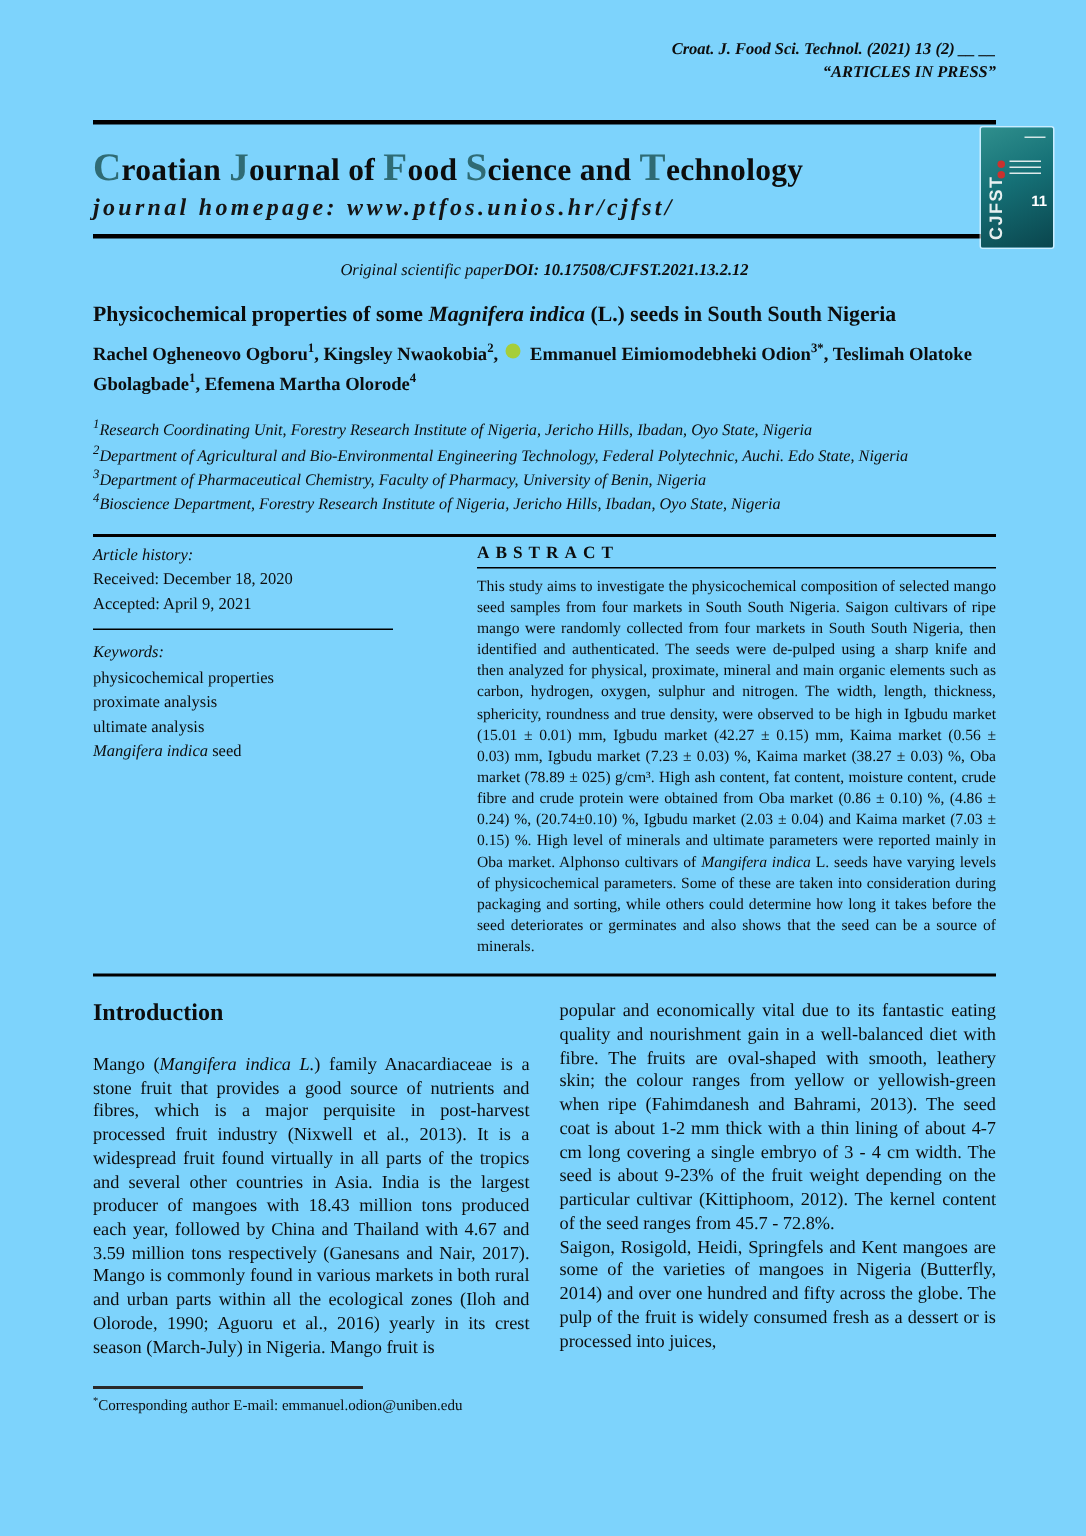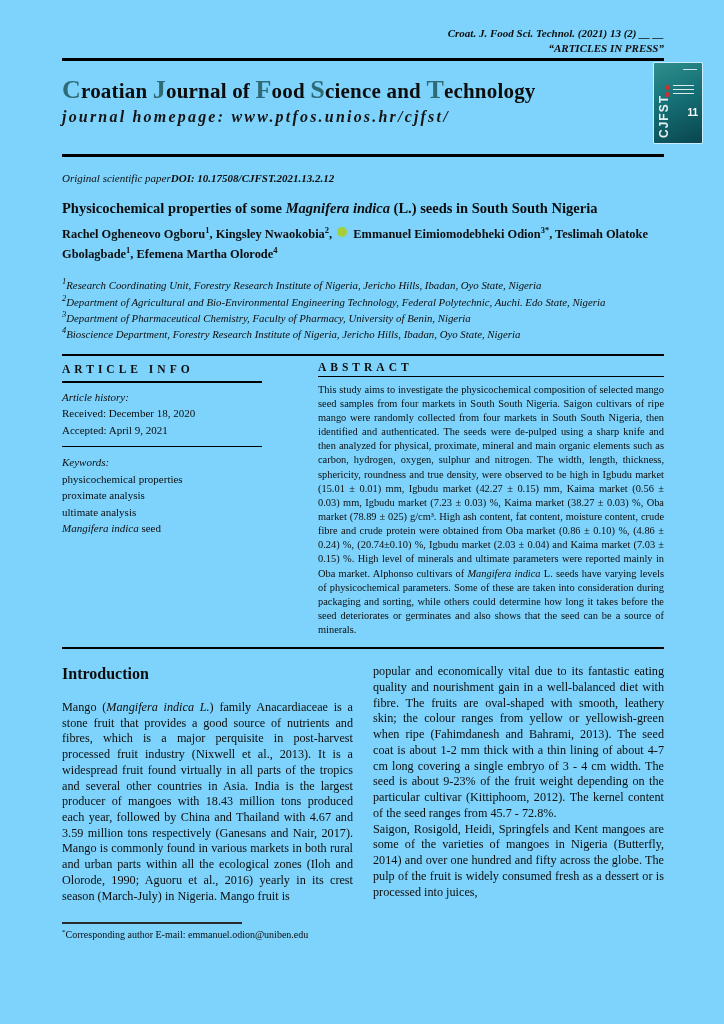--- a/index.html
+++ b/index.html
@@ -4,40 +4,40 @@
 <style>
   html,body{margin:0;padding:0;background:#e8e8e8;}
   .page{
     width:724px;height:1024px;background:#7dd3fc;position:relative;
     box-sizing:border-box;padding:26px 60px 0 62px;overflow:hidden;
     font-family:"Liberation Serif","DejaVu Serif",serif;color:#0d0d0d;
   }
   
   .running-head{text-align:right;font-size:11px;font-style:italic;font-weight:bold;line-height:1.35;}
   
-  .journal-band{margin-top:2px;border-top:3px solid #000;border-bottom:3px solid #000;
-    padding:15px 0 28px;position:relative;}
+  .journal-band{margin-top:24px;border-top:3px solid #000;border-bottom:3px solid #000;
+    padding:15px 0 8px;position:relative;}
   .jtitle{font-size:21px;font-weight:bold;letter-spacing:.2px;line-height:1.1;}
   .jtitle .cap{color:#2f6b74;font-size:26px;}
   .homepage{margin-top:4px;font-size:16px;font-weight:bold;font-style:italic;letter-spacing:2.2px;color:#151515;}
   .cover{position:absolute;right:-38px;top:2px;width:48px;height:80px;z-index:3;
     background:linear-gradient(155deg,#2f8f8d 0%,#157076 45%,#0a454d 100%);
     border-radius:1px;overflow:hidden;box-shadow:0 0 0 1px rgba(255,255,255,.6);}
   .cover-dot{position:absolute;width:5px;height:5px;border-radius:50%;background:#c9322f;left:11px;}
   .cover-dot.d1{top:22px;} .cover-dot.d2{top:29px;}
   .cover-lines{position:absolute;left:19px;top:22px;}
   .cover-lines i{display:block;width:21px;height:1.5px;background:rgba(255,255,255,.85);margin-bottom:2.5px;}
   .cover-spine{position:absolute;left:3px;bottom:5px;writing-mode:vertical-rl;transform:rotate(180deg);
     color:rgba(255,255,255,.9);font-weight:bold;font-size:12px;letter-spacing:1px;
     font-family:"Liberation Sans",sans-serif;}
   .cover-badge{position:absolute;right:4px;top:44px;color:#fff;font-weight:bold;font-size:10px;
     font-family:"Liberation Sans",sans-serif;}
   .cover-topline{position:absolute;right:5px;top:6px;width:14px;height:1.5px;background:rgba(255,255,255,.8);}
   
-  .meta-row{display:flex;justify-content:flex-start;margin-top:15px;font-size:11px;font-style:italic;}
+  .meta-row{display:flex;justify-content:center;margin-top:15px;font-size:11px;font-style:italic;}
   .meta-row .doi{font-weight:bold;}
   
   .paper-title{margin:15px 0 0;font-size:14.5px;font-weight:bold;line-height:1.25;}
   
   .authors{margin-top:8px;font-weight:bold;font-size:12.4px;line-height:1.6;}
   .authors sup,.affil sup{font-size:8.5px;line-height:0;}
   .orcid{display:inline-block;width:10px;height:10px;border-radius:50%;background:#a6ce39;
     color:#fff;font-size:6px;line-height:10px;text-align:center;font-weight:bold;
     vertical-align:1px;margin:0 3px 0 2px;font-family:"Liberation Sans",sans-serif;}
   
@@ -109,21 +109,20 @@
 
   <div class="affiliations">
     <div class="affil"><sup>1</sup><span>Research Coordinating Unit, Forestry Research Institute of Nigeria, Jericho Hills, Ibadan, Oyo State, Nigeria</span></div>
     <div class="affil"><sup>2</sup><span>Department of Agricultural and Bio-Environmental Engineering Technology, Federal Polytechnic, Auchi. Edo State, Nigeria</span></div>
     <div class="affil"><sup>3</sup><span>Department of Pharmaceutical Chemistry, Faculty of Pharmacy, University of Benin, Nigeria</span></div>
     <div class="affil"><sup>4</sup><span>Bioscience Department, Forestry Research Institute of Nigeria, Jericho Hills, Ibadan, Oyo State, Nigeria</span></div>
   </div>
 
   <div class="info-table">
     <div class="info-left">
-      <div class="col-head">ARTICLE INFO</div>
       <div class="ital">Article history:</div>
       <div>Received: December 18, 2020</div>
       <div>Accepted: April 9, 2021</div>
       <hr class="info-divider">
       <div class="ital">Keywords:</div>
       <div>physicochemical properties</div>
       <div>proximate analysis</div>
       <div>ultimate analysis</div>
       <div><span class="ital">Mangifera indica</span><span> seed</span></div>
     </div>

